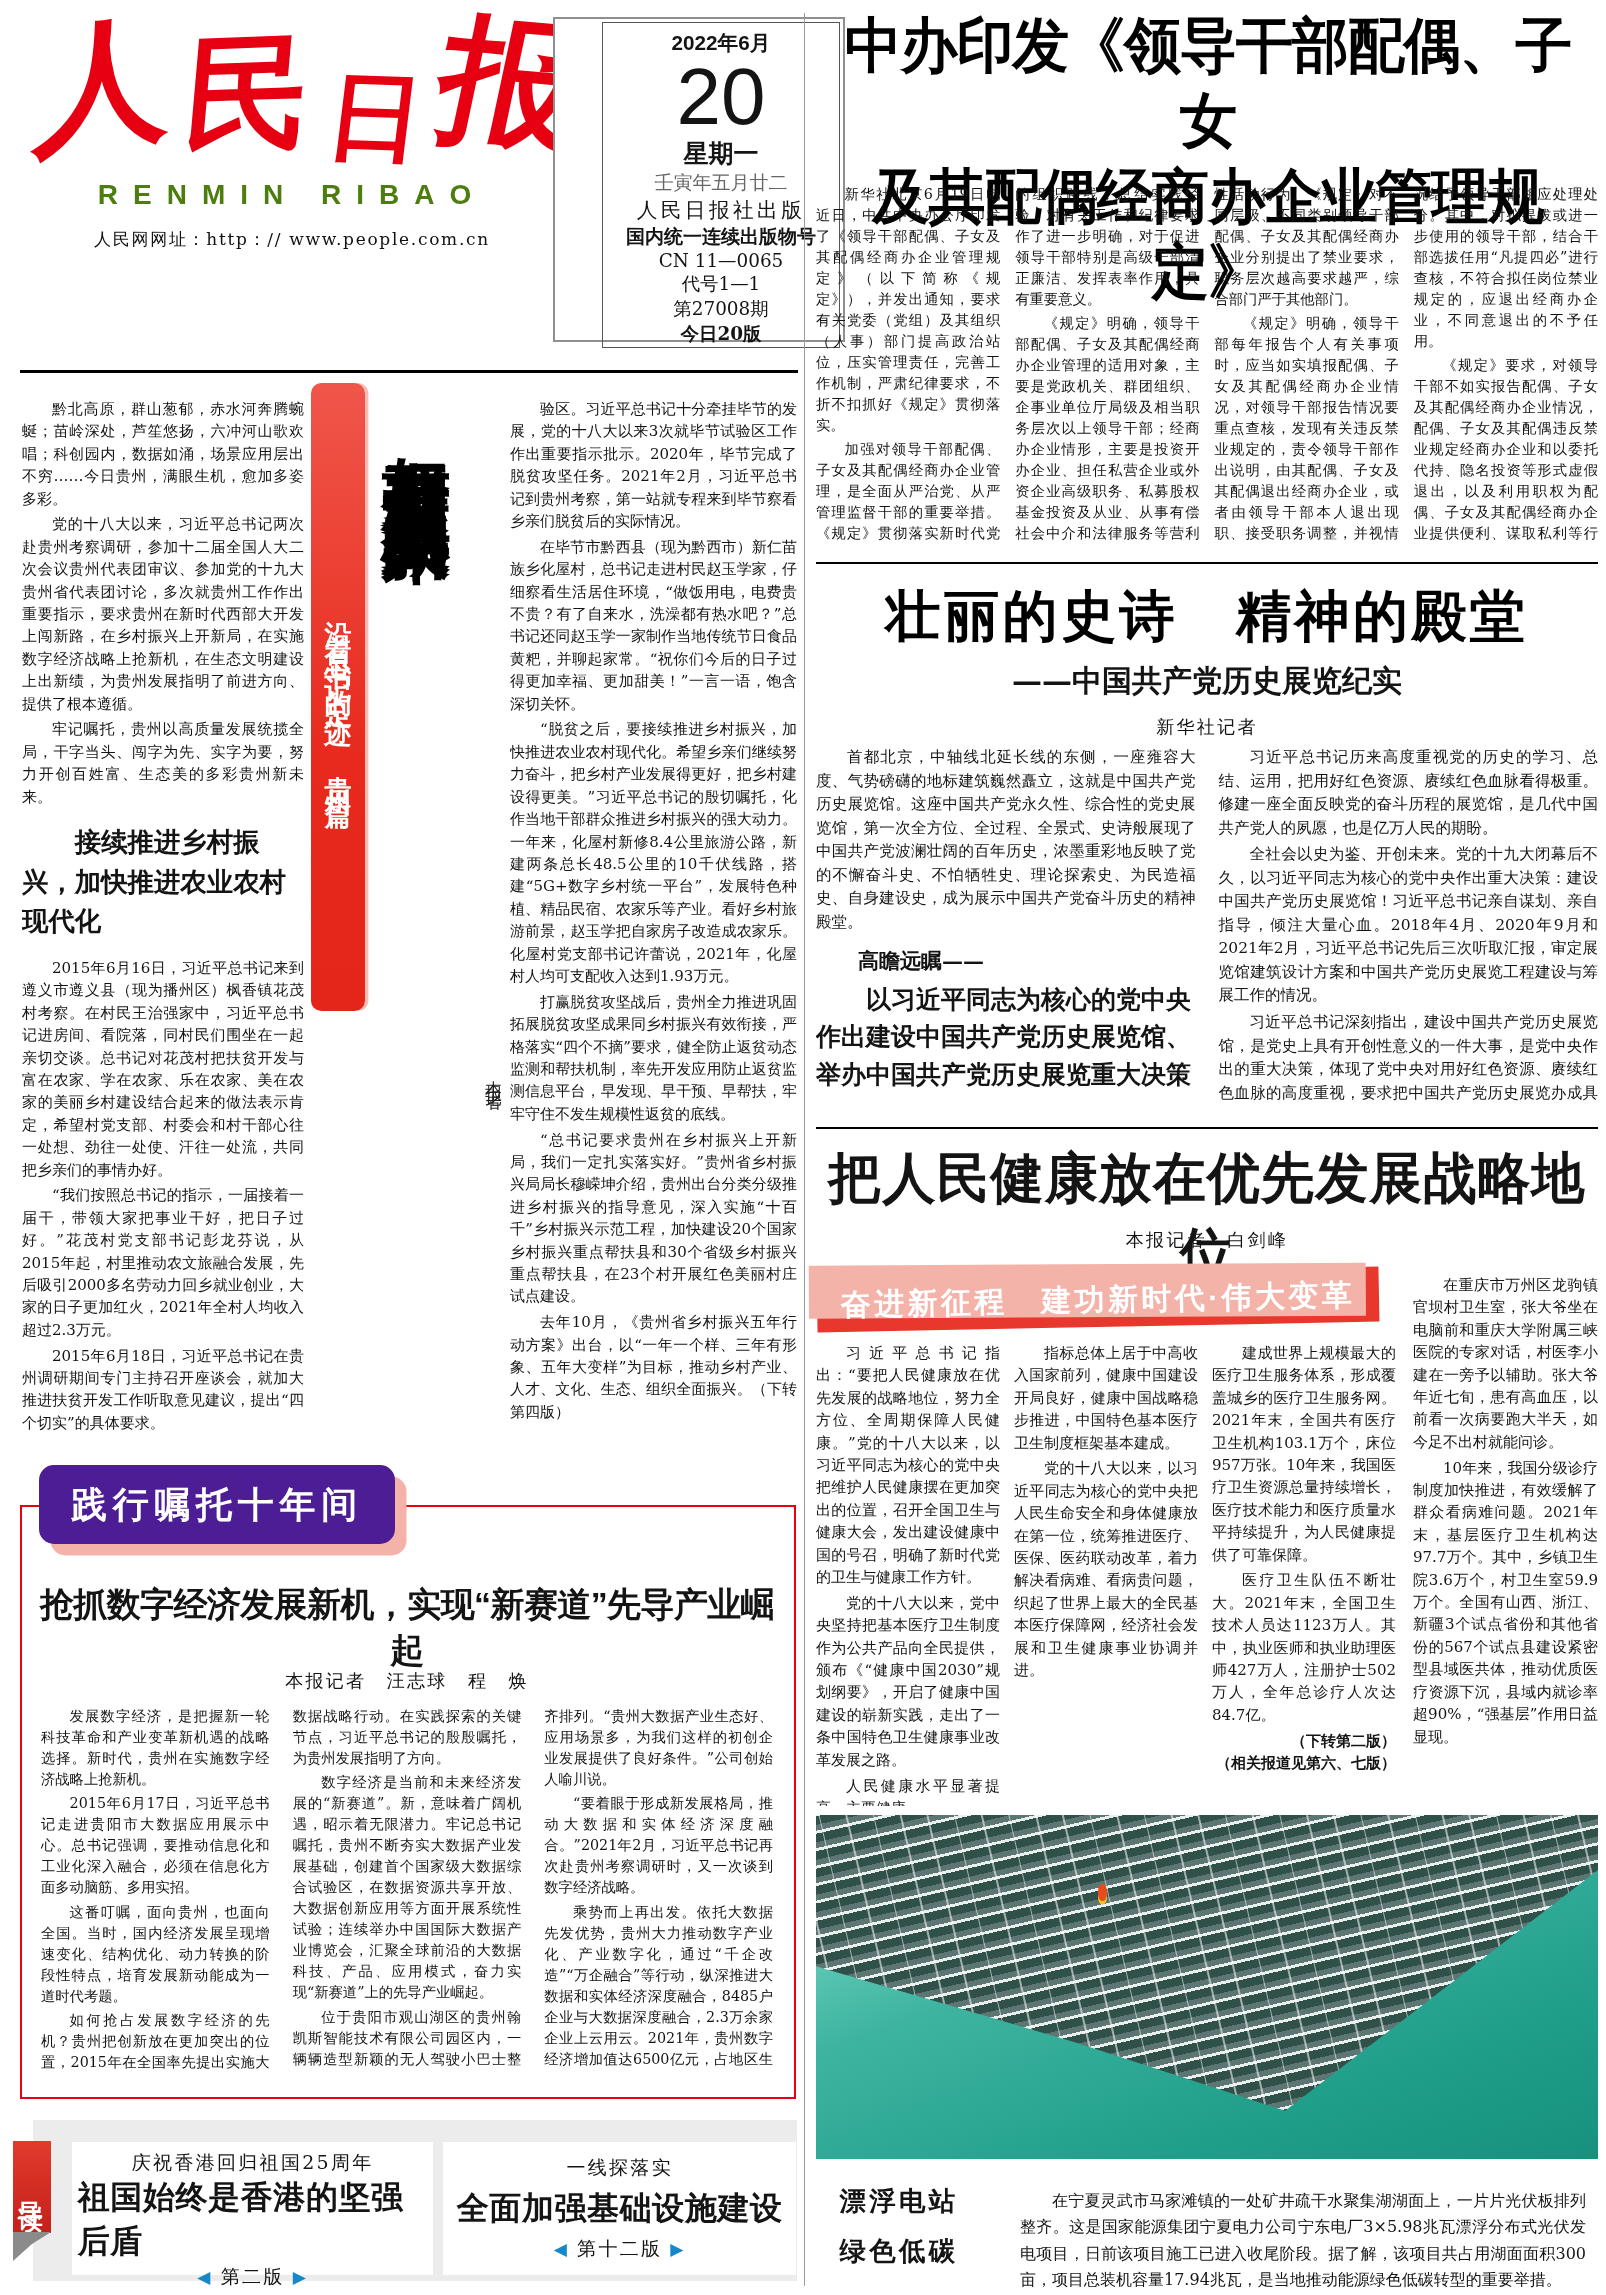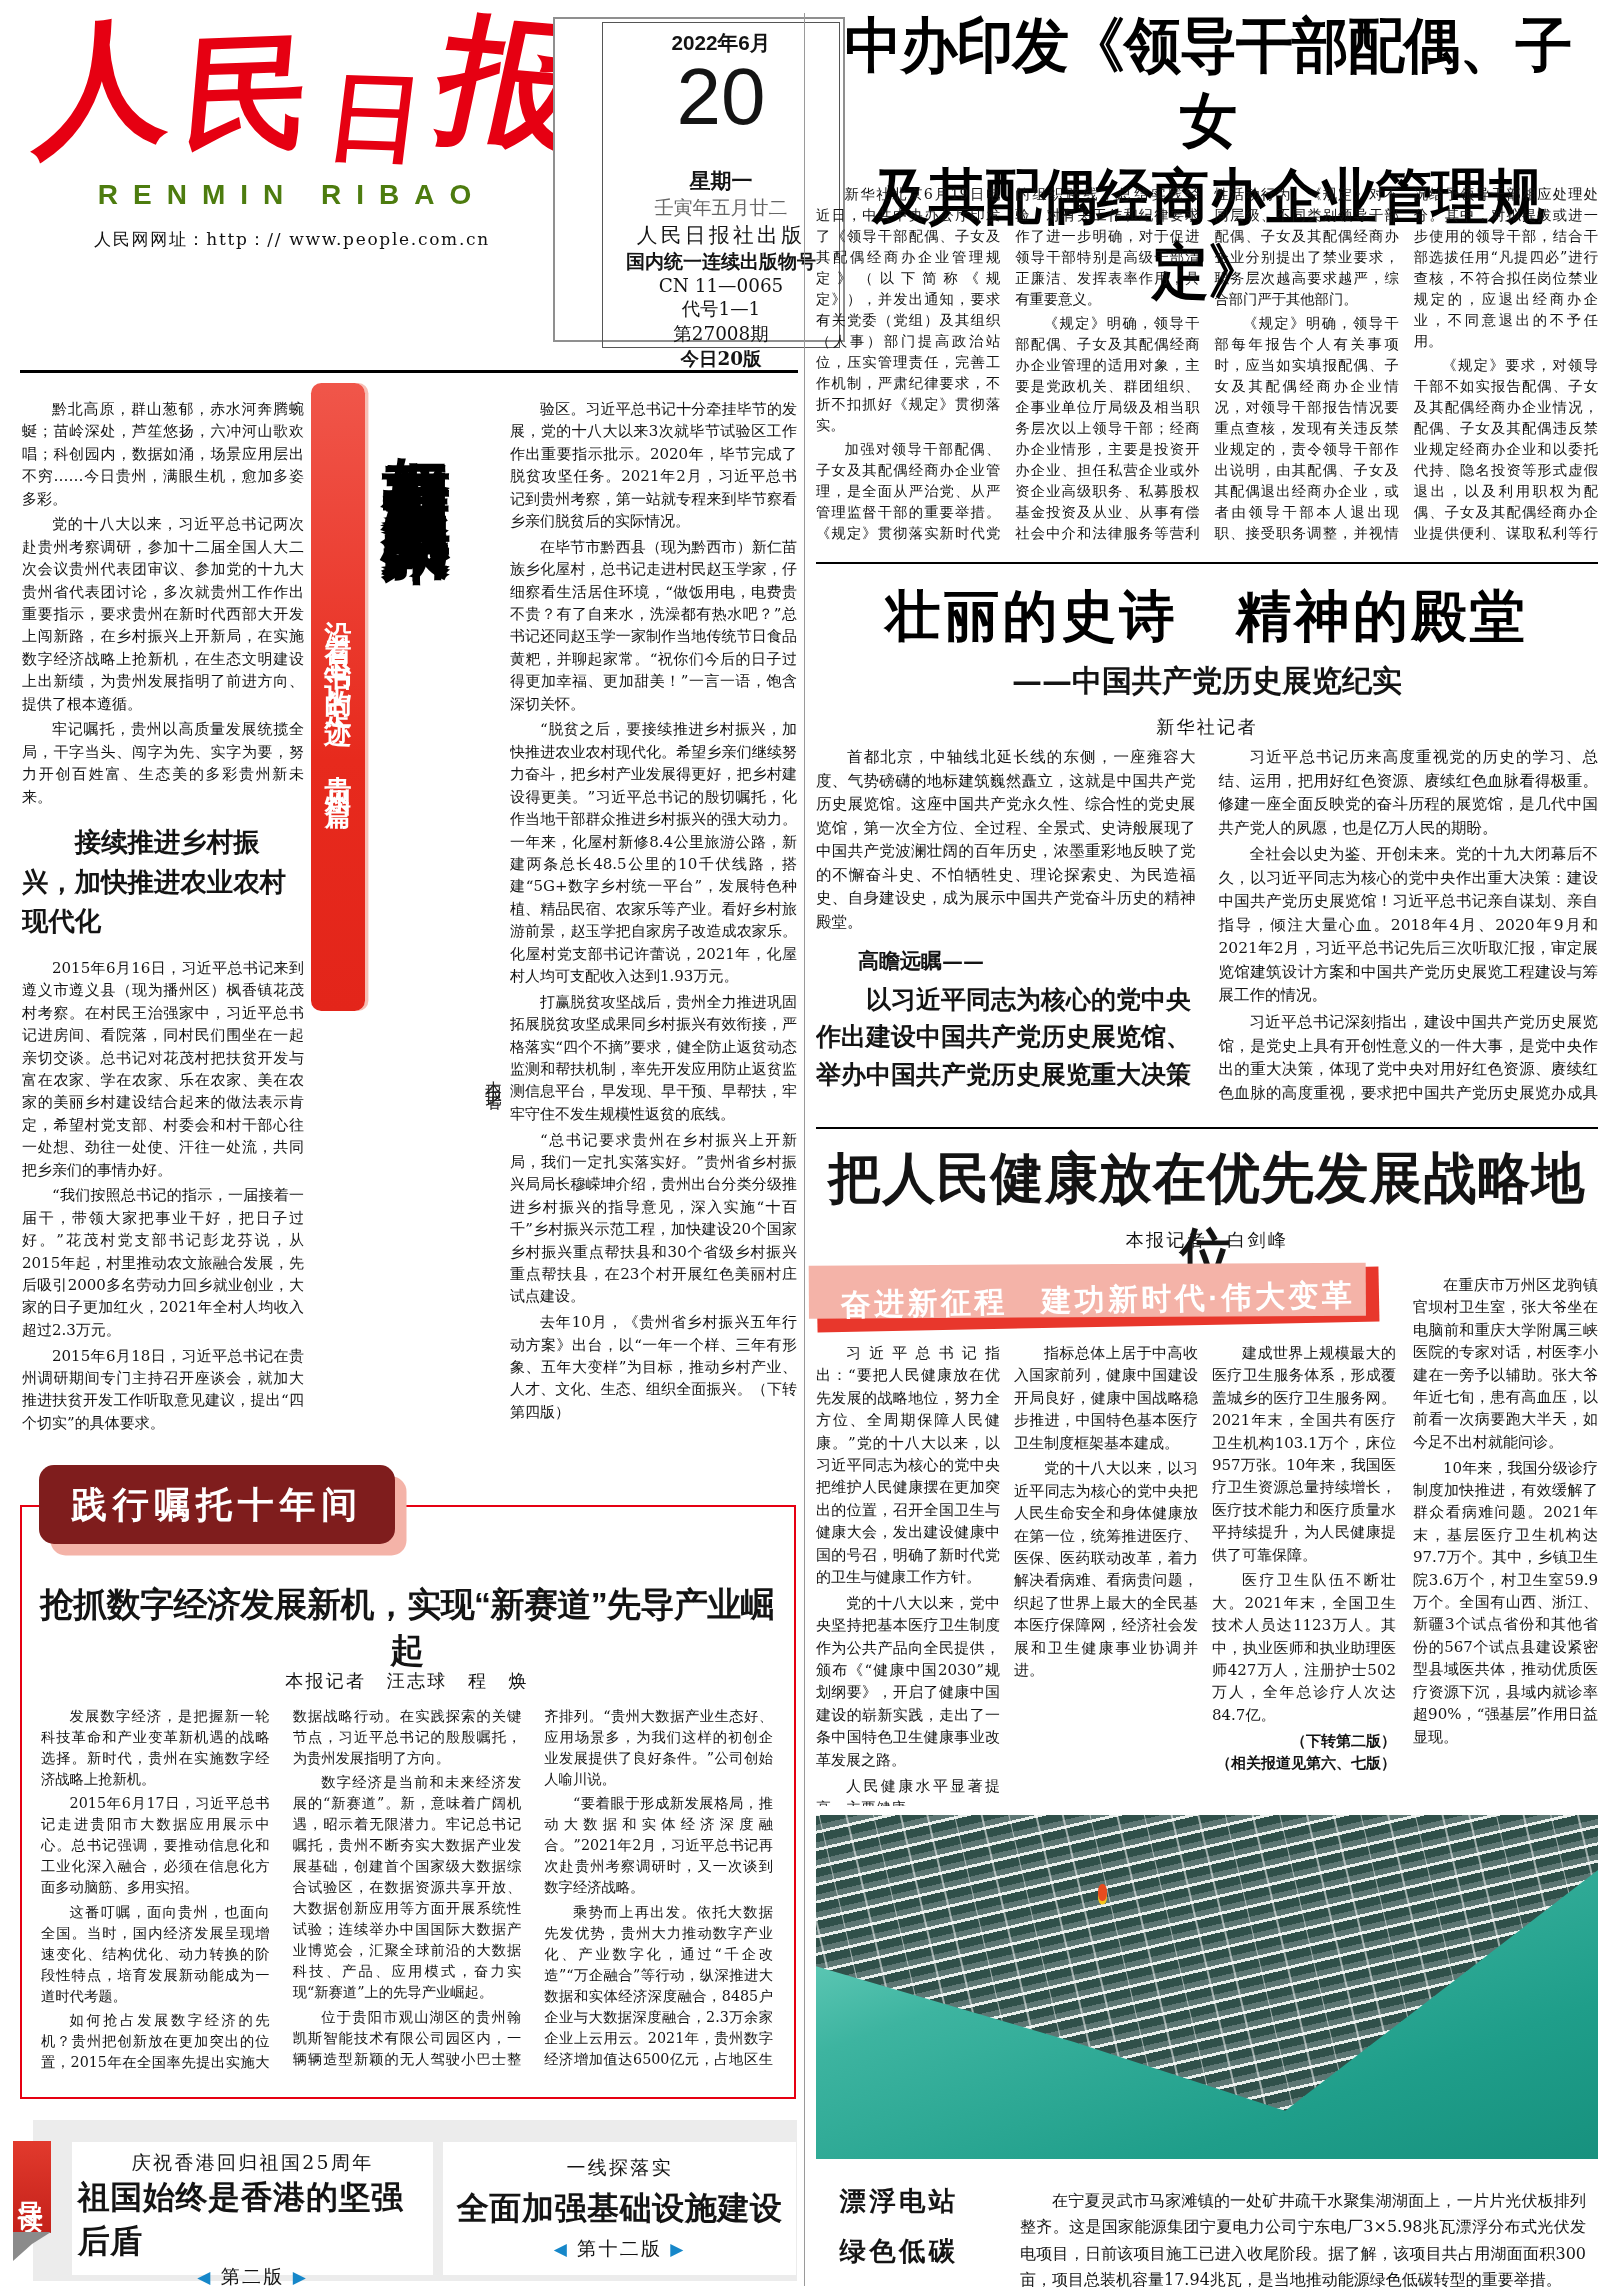--- a/index.html
+++ b/index.html
@@ -14,21 +14,21 @@
   .mc2{font-size:96px;transform:rotate(2deg) skewX(-5deg) translateY(19.5px);margin-left:17px;}
   .mc3{font-size:140px;transform:rotate(5deg) skewX(-7deg);margin-left:15px;}
   .latin{color:#4d7c0f;font-family:"Liberation Sans",sans-serif;font-weight:bold;font-size:28px;letter-spacing:15px;}
   .urlline{font-size:17px;letter-spacing:1.7px;color:#111;}
   
   .datebox{border:2.9px solid #8f8f8f;background:#fff;padding-left:44px;}
   .datebox .inner{border:1.1px solid #555;margin:3.4px;height:calc(100% - 9.2px);display:flex;flex-direction:column;
                   align-items:center;justify-content:space-evenly;padding:5.7px 0;}
   .db-month{font-size:20.7px;font-weight:bold;font-family:"Liberation Sans",sans-serif;}
   .db-day{font-size:80px;font-family:"Liberation Sans",sans-serif;line-height:1;}
-  .db-week{font-size:21px;font-weight:bold;font-family:"Liberation Sans",sans-serif;margin-top:30px;}
+  .db-week{font-size:25px;font-weight:bold;font-family:"Liberation Sans",sans-serif;}
   .db-lunar{font-size:19px;color:#666;}
   .db-pub{font-size:20.7px;letter-spacing:3.4px;}
   .db-small{font-size:18.4px;}
   .db-issn-label{font-weight:bold;font-family:"Liberation Sans",sans-serif;font-size:19px;}
   
   .hrule{background:#000;}
   .vrule{background:#9a9a9a;}
   
   .bigheadline{font-family:"Liberation Sans",sans-serif;font-weight:900;font-size:57px;line-height:1.26;
                text-align:center;letter-spacing:-1.1px;color:#000;transform:scaleY(1.05);transform-origin:top;}
@@ -57,21 +57,21 @@
              margin:15px 0;text-indent:2em;}
   .ribbon{background:linear-gradient(180deg,#f0564a 0%,#e72a1d 60%,#e3251a 100%);border-radius:10.3px;
           box-shadow:3.4px 0 0 #f6beb4;display:flex;align-items:center;justify-content:center;}
   .ribbon span{writing-mode:vertical-rl;text-orientation:upright;color:#fff;font-family:"Liberation Sans",sans-serif;
                font-weight:bold;font-size:27px;letter-spacing:13.8px;}
   .vhead{writing-mode:vertical-rl;text-orientation:upright;font-family:"Liberation Sans",sans-serif;
          font-weight:900;font-size:69px;letter-spacing:4.6px;line-height:1.28;color:#000;}
   .vbyline{writing-mode:vertical-rl;text-orientation:upright;font-size:16.6px;letter-spacing:4.6px;color:#222;}
   
   .redbox{border:2.9px solid #e60012;}
-  .badge{background:#7f1d1d;border-radius:15px;color:#fff;font-family:"Liberation Sans",sans-serif;
+  .badge{background:#4c1d95;border-radius:15px;color:#fff;font-family:"Liberation Sans",sans-serif;
          font-weight:900;font-size:36px;letter-spacing:5.7px;line-height:79px;padding:0 32px;
          box-shadow:11.5px 11.5px 0 #f4b3a8;}
   .d-head{font-family:"Liberation Sans",sans-serif;font-weight:900;font-size:34px;text-align:center;letter-spacing:-0.6px;}
   
   .daodu-panel{background:#ececec;}
   .daodu-tab{background:linear-gradient(180deg,#e23a2d,#c4211a);display:flex;align-items:center;justify-content:center;}
   .daodu-tab span{writing-mode:vertical-rl;text-orientation:upright;color:#fff;font-family:"Liberation Sans",sans-serif;
                   font-weight:bold;font-size:25px;letter-spacing:5.7px;}
   .daodu-fold{width:0;height:0;border-left:19px solid #8b8b8b;border-right:19px solid transparent;
               border-bottom:17px solid transparent;border-top:12.6px solid #8b8b8b;}

